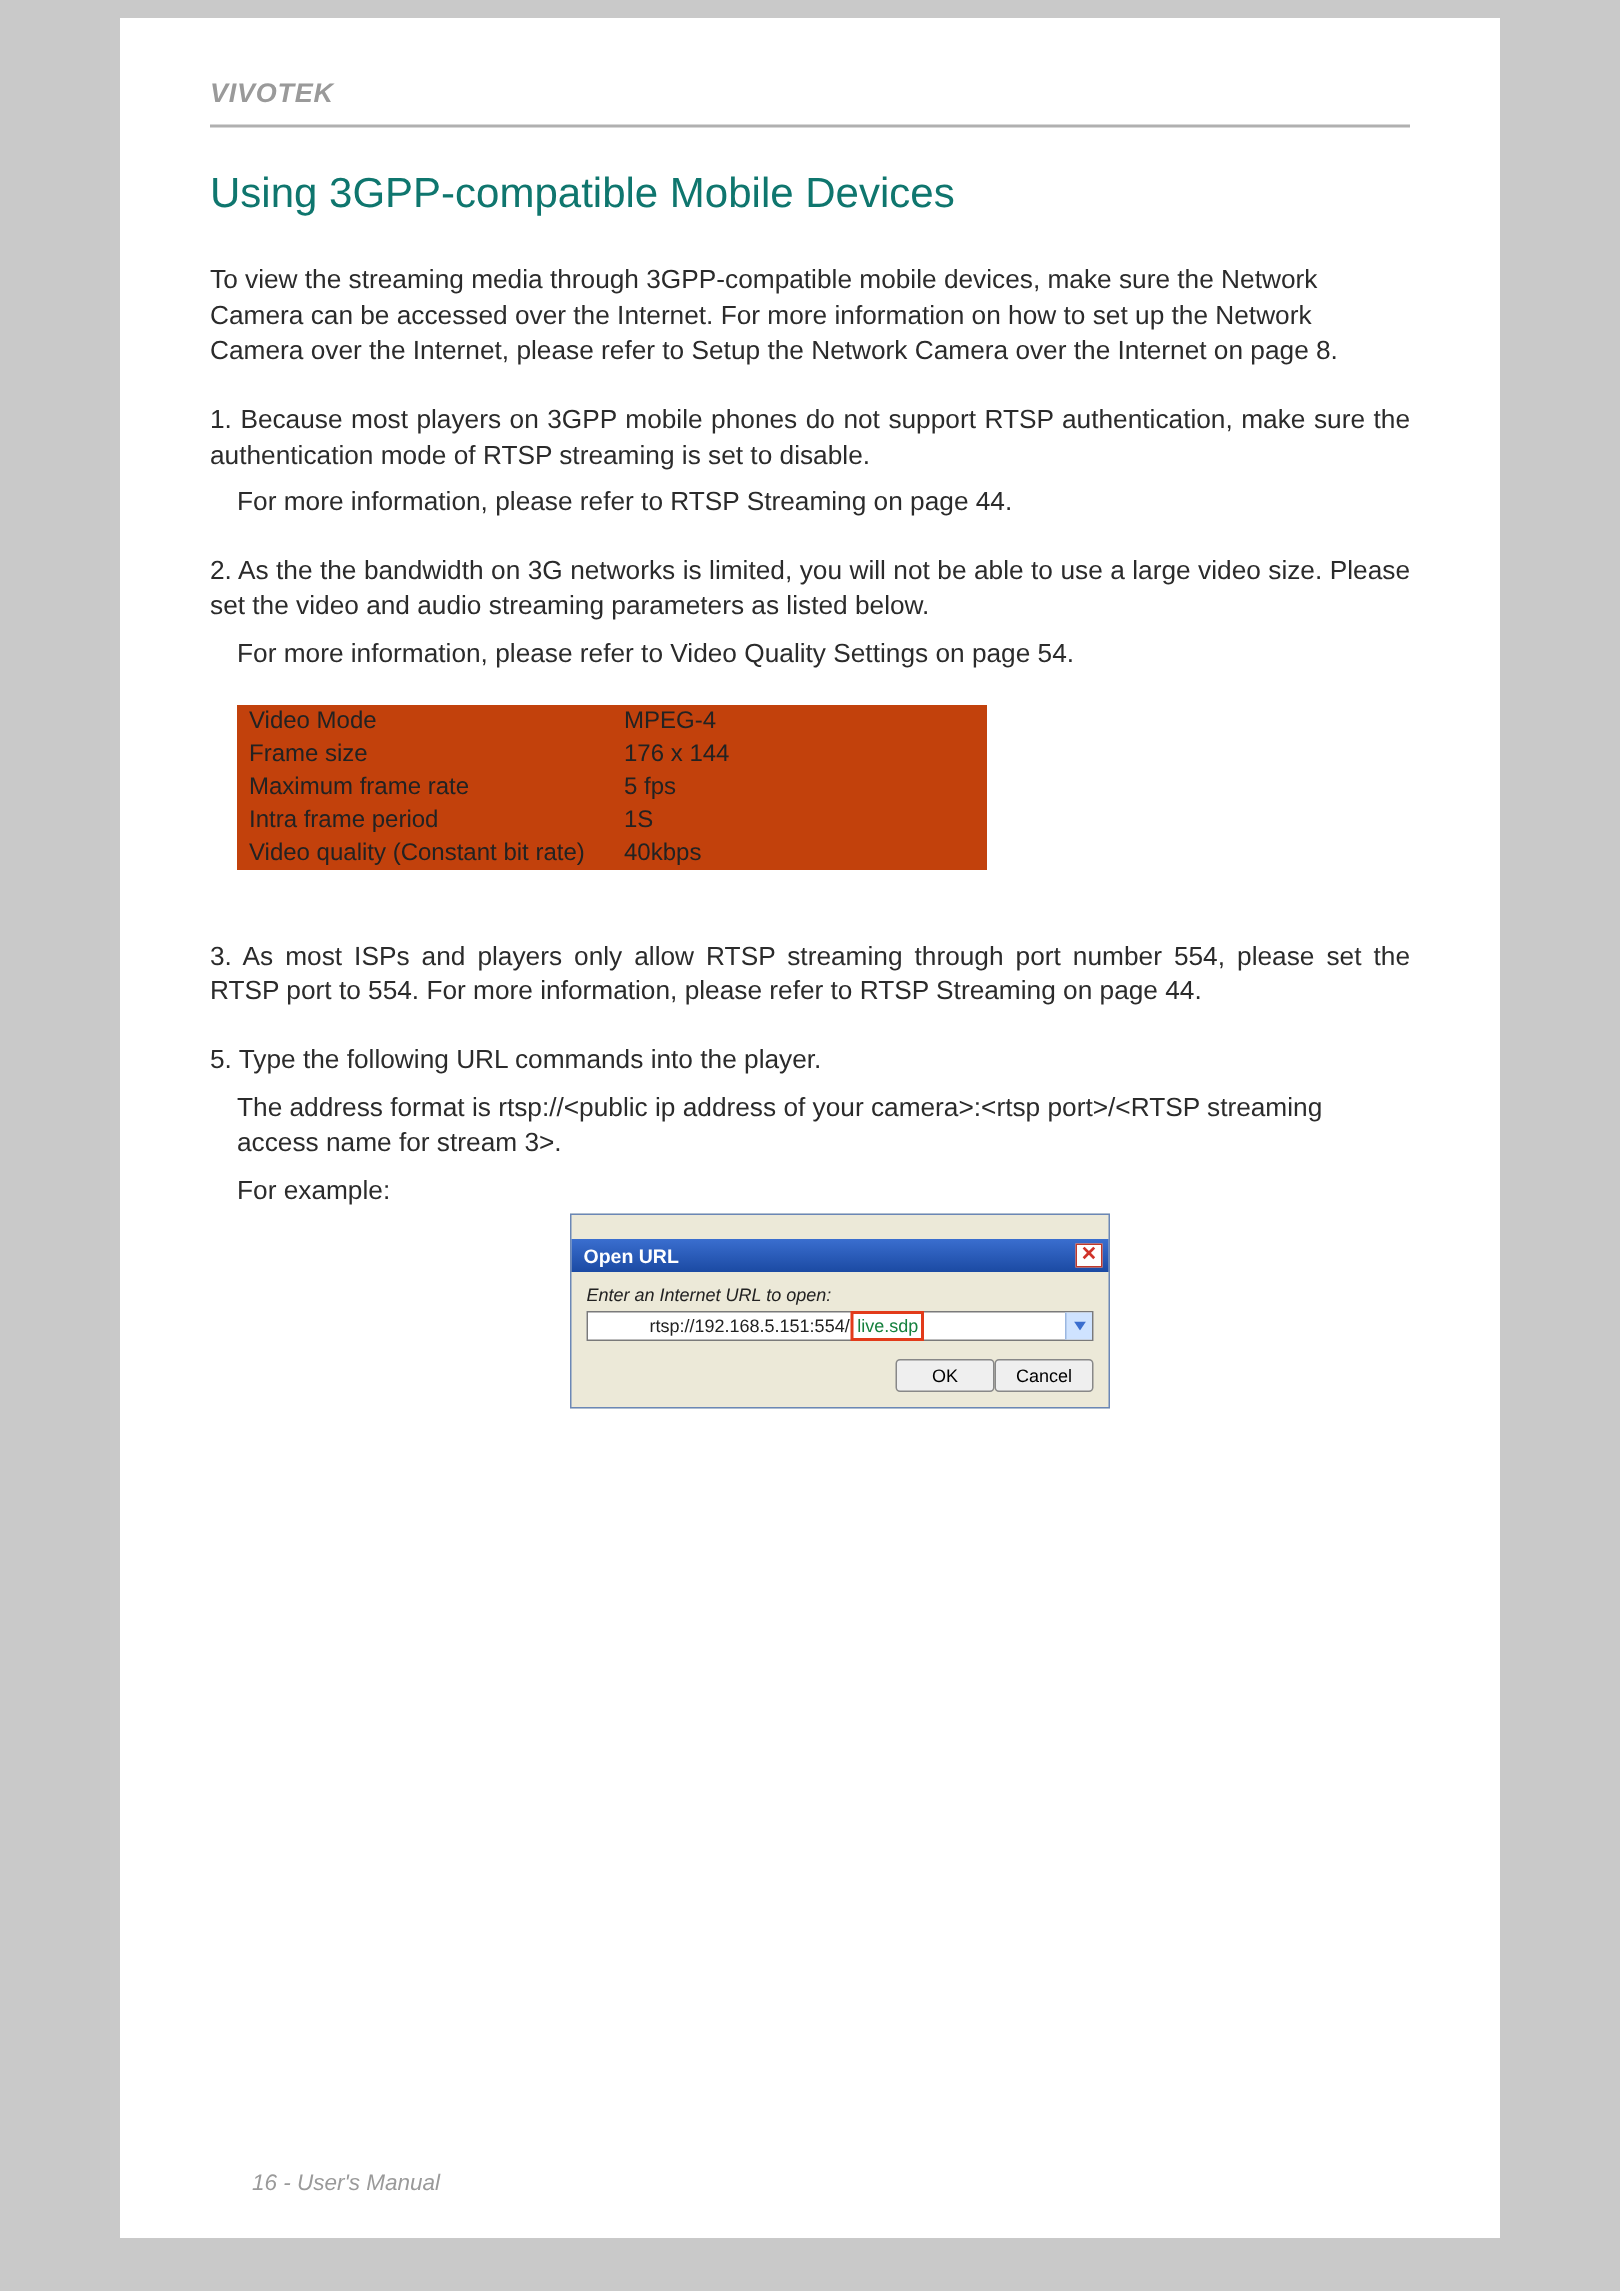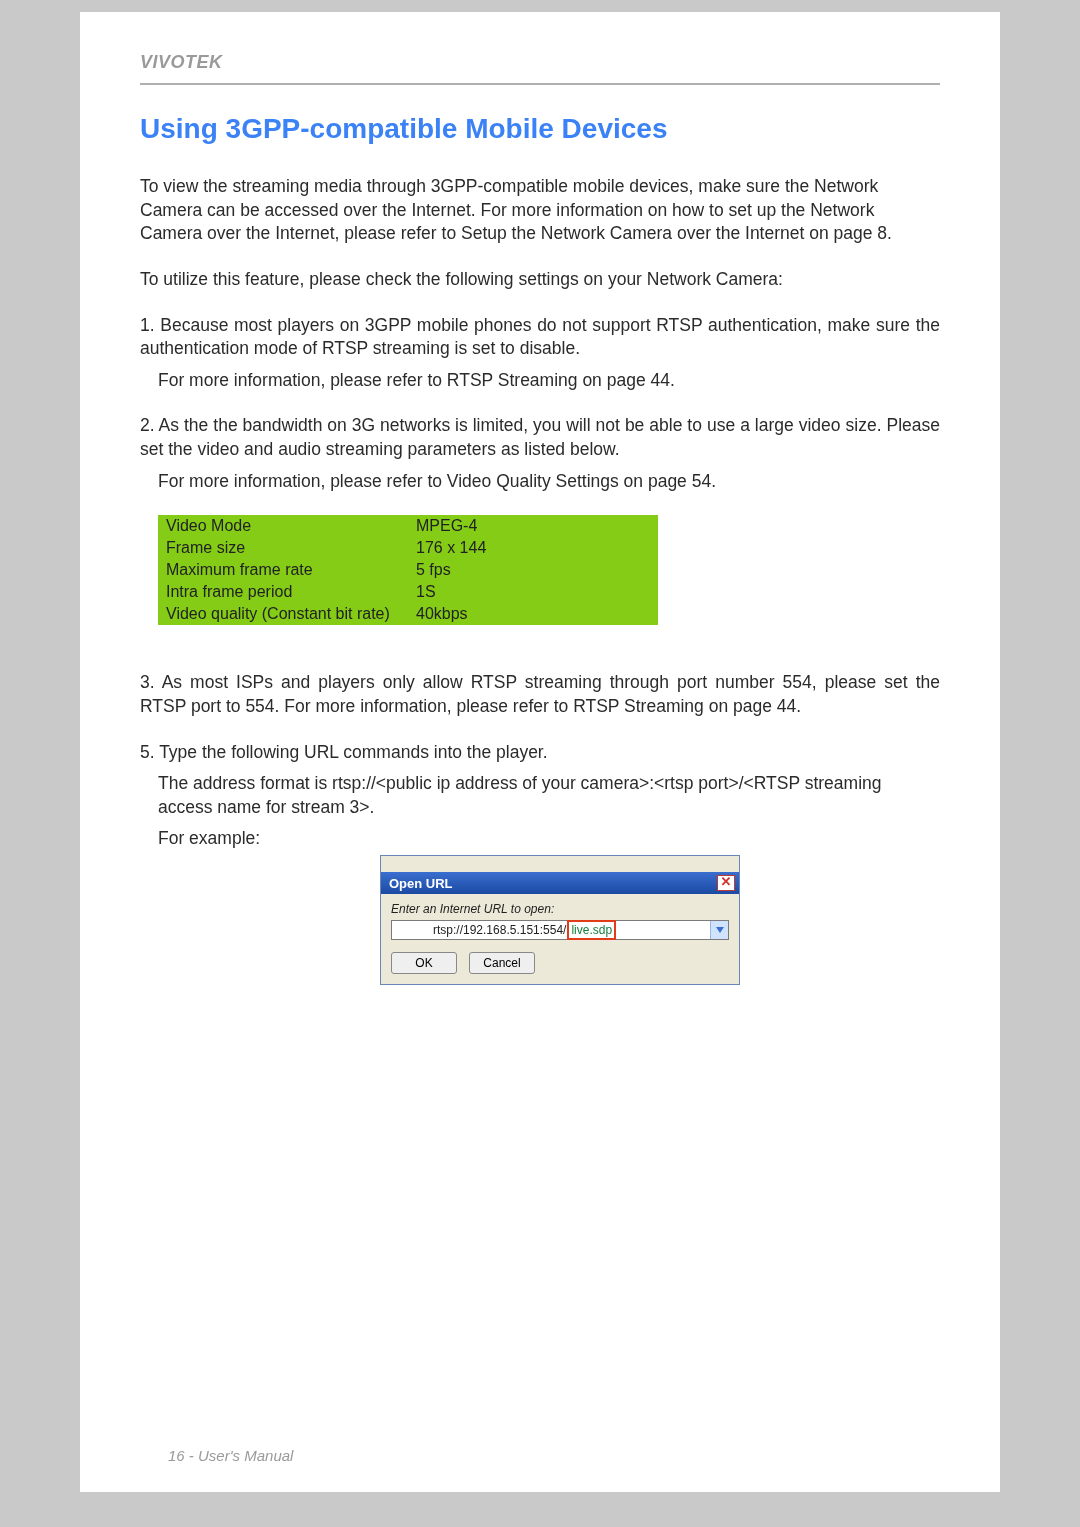--- a/index.html
+++ b/index.html
@@ -27,23 +27,23 @@
     font-size: 18px;
     letter-spacing: 0.5px;
     padding-bottom: 10px;
   }
   .hr-line {
     border: none;
     border-top: 2px solid #b0b0b0;
     margin-bottom: 28px;
   }
   .section-title {
-    color: #3b82f6;
+    color: #0f766e;
     font-size: 28px;
-    font-weight: bold;
+    font-weight: normal;
     margin-bottom: 30px;
   }
   .body-text {
     font-size: 17.5px;
     line-height: 1.35;
     color: #2b2b2b;
     margin-bottom: 22px;
   }
   .justify { text-align: justify; }
   .indent { padding-left: 18px; }
@@ -51,21 +51,21 @@
   .settings-table {
     border-collapse: collapse;
     width: 500px;
     margin: 6px 0 28px 18px;
     font-size: 16px;
   }
   .settings-table td {
     padding: 2px 8px;
   }
   .settings-table tr.shade td {
-    background: #84cc16;
+    background: #c2410c;
   }
   .settings-table td.key { width: 250px; color: #222; }
   .settings-table td.val { width: 250px; color: #222; }
   .footer {
     position: absolute;
     left: 60px;
     bottom: 28px;
     color: #9a9a9a;
     font-style: italic;
     font-size: 15px;
@@ -139,21 +139,22 @@
     background: #cfe3ff;
     border-left: 1px solid #9bb7e0;
     display: flex;
     align-items: center;
     justify-content: center;
     cursor: pointer;
   }
   .url-dropdown svg { display: block; }
   .dialog-buttons {
     display: flex;
-    gap: 12px;
+    justify-content: flex-end;
+    gap: 0;
   }
   .dlg-btn {
     min-width: 66px;
     height: 22px;
     font-size: 12px;
     background: #efefef;
     border: 1px solid #888;
     border-radius: 3px;
     cursor: pointer;
     padding: 0 8px;
@@ -164,21 +165,20 @@
 
 <div class="page">
 
   <div class="header-brand">VIVOTEK</div>
   <hr class="hr-line">
 
   <div class="section-title">Using 3GPP-compatible Mobile Devices</div>
 
   <p class="body-text">To view the streaming media through 3GPP-compatible mobile devices, make sure the Network Camera can be accessed over the Internet. For more information on how to set up the Network Camera over the Internet, please refer to Setup the Network Camera over the Internet on page 8.</p>
 
-  <p class="body-text">To utilize this feature, please check the following settings on your Network Camera:</p>
 
   <p class="body-text justify pt-sm">1. Because most players on 3GPP mobile phones do not support RTSP authentication, make sure the authentication mode of RTSP streaming is set to disable.</p>
   <p class="body-text indent">For more information, please refer to RTSP Streaming on page 44.</p>
 
   <p class="body-text justify pt-sm">2. As the the bandwidth on 3G networks is limited, you will not be able to use a large video size. Please set the video and audio streaming parameters as listed below.</p>
   <p class="body-text indent">For more information, please refer to Video Quality Settings on page 54.</p>
 
   <table class="settings-table">
     <tbody>
         <tr class="shade">

